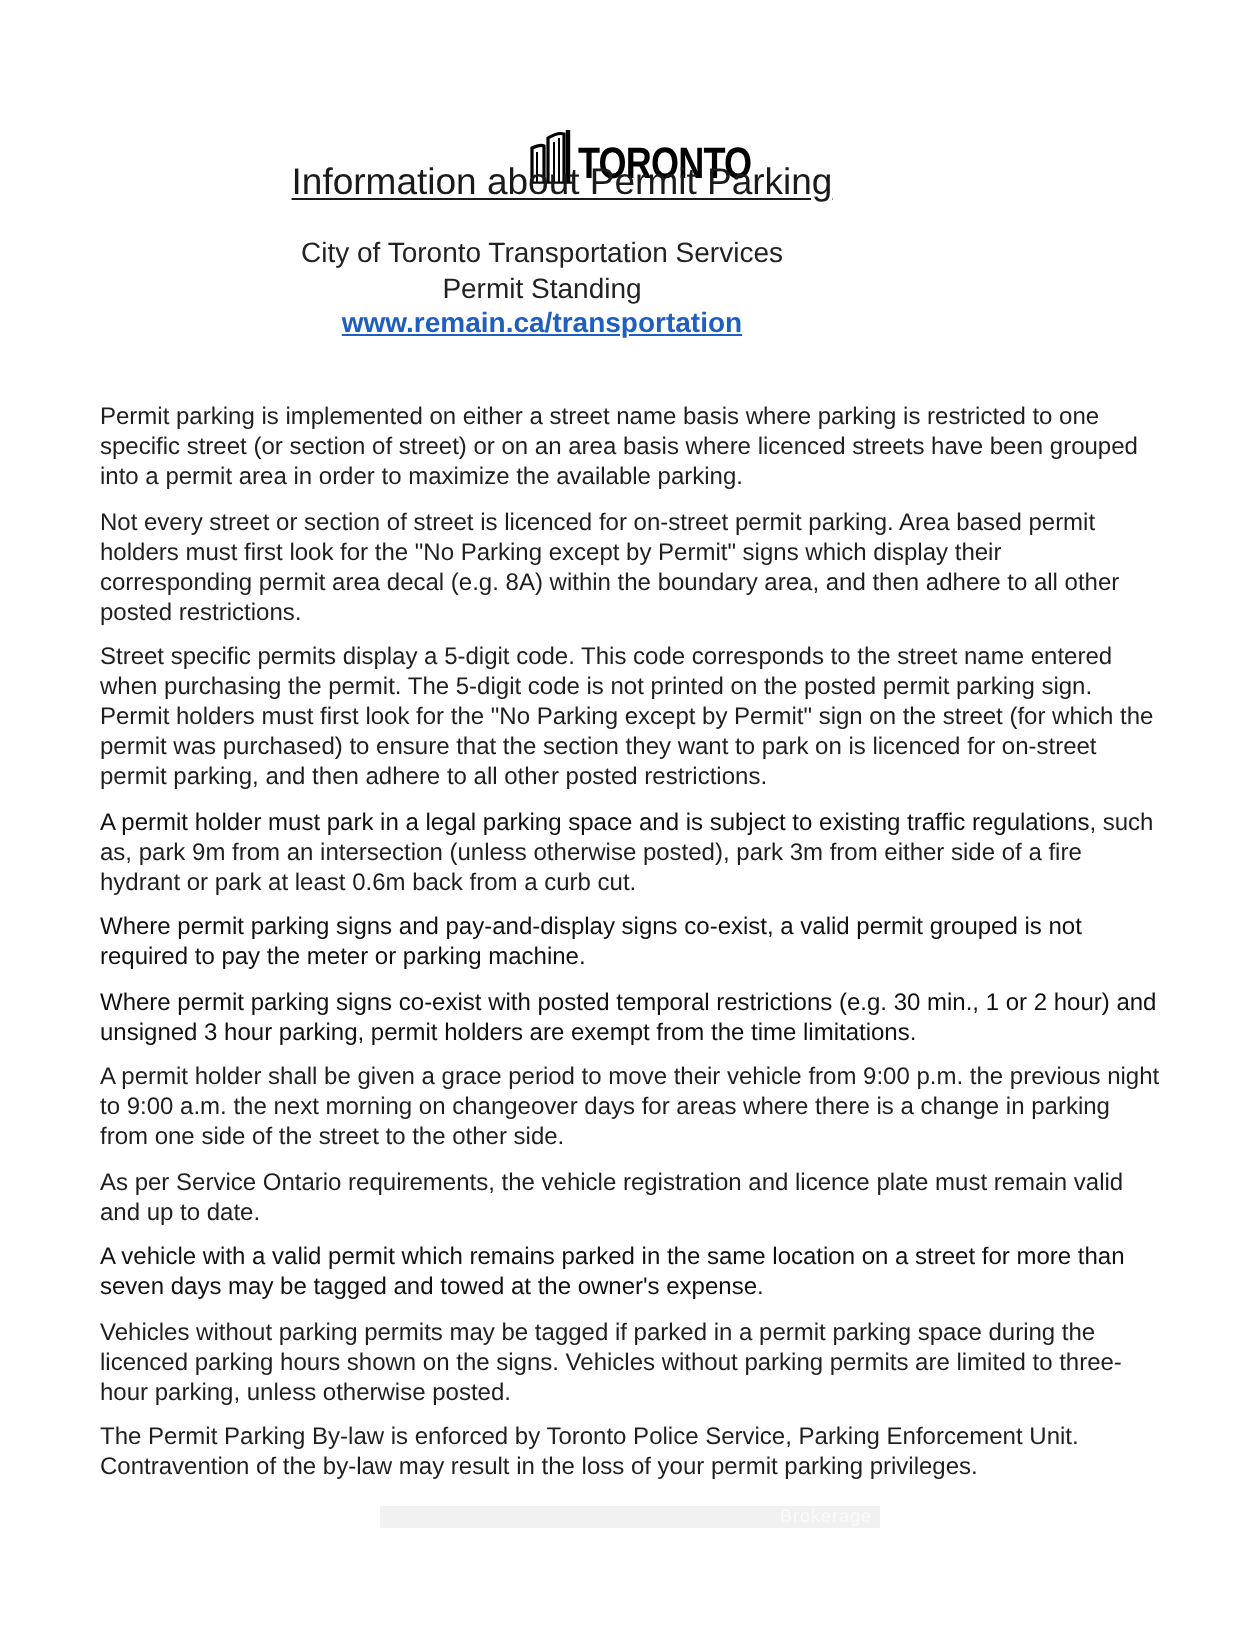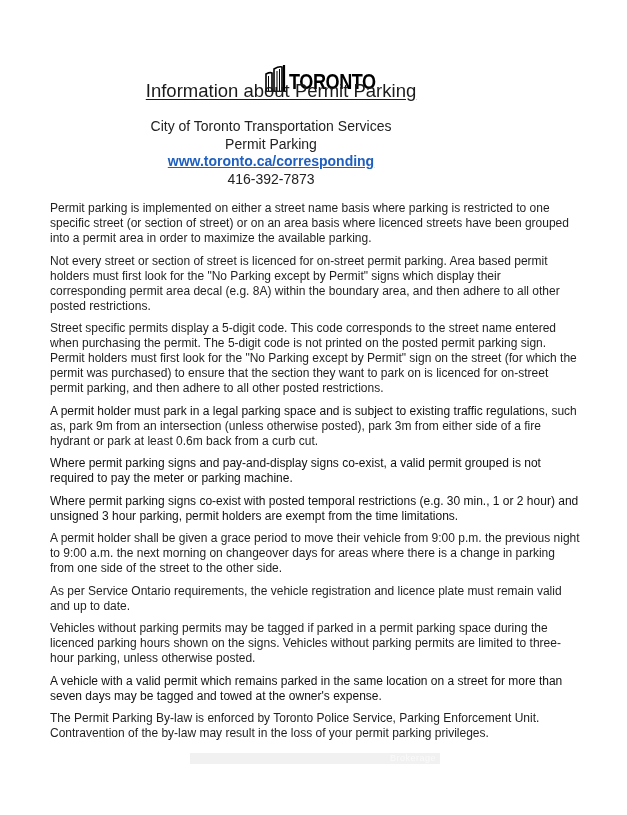--- a/index.html
+++ b/index.html
@@ -115,34 +115,33 @@
       <path d="M19 27 V1" stroke="#000" stroke-width="2.2"></path>
       <path d="M0 27.3 H21" stroke="#000" stroke-width="1.2"></path>
     </svg>
     <span class="logo-text">TORONTO</span>
   </div>
 
   <div class="title">Information about Permit Parking</div>
 
   <div class="header-block">
     <div>City of Toronto Transportation Services</div>
-    <div>Permit Parking</div>
-    <div><a>www.toronto.ca/corresponding</a></div>
-    <div>416-392-7873</div>
+    <div>Permit Standing</div>
+    <div><a>www.remain.ca/transportation</a></div>
   </div>
 
   <div class="body">
     <p><b></b><span>Permit parking is implemented on either a street name basis where parking is restricted to one specific street (or section of street) or on an area basis where licenced streets have been grouped into a permit area in order to maximize the available parking.</span></p>
     <p><b></b><span>Not every street or section of street is licenced for on-street permit parking.  Area based permit holders must first look for the "No Parking except by Permit" signs which display their corresponding permit area decal (e.g. 8A) within the boundary area, and then adhere to all other posted restrictions.</span></p>
     <p><b></b><span>Street specific permits display a 5-digit code.  This code corresponds to the street name entered when purchasing the permit.  The 5-digit code is not printed on the posted permit parking sign.  Permit holders must first look for the "No Parking except by Permit" sign on the street (for which the permit was purchased) to ensure that the section they want to park on is licenced for on-street permit parking, and then adhere to all other posted restrictions.</span></p>
     <p><b>A permit holder must park in a legal parking space and is subject to existing traffic regulations</b><span>, such as, park 9m from an intersection (unless otherwise posted), park 3m from either side of a fire hydrant or park at least 0.6m back from a curb cut.</span></p>
     <p><b>Where permit parking signs and pay-and-display signs co-exist, a valid permit grouped is not required to pay the meter or parking machine.</b><span></span></p>
     <p><b>Where permit parking signs co-exist with posted temporal restrictions (e.g. 30 min., 1 or 2 hour) and unsigned 3 hour parking, permit holders are exempt from the time limitations</b><span>.</span></p>
     <p><b></b><span>A permit holder shall be given a grace period to move their vehicle from 9:00 p.m. the previous night to 9:00 a.m. the next morning on changeover days for areas where there is a change in parking from one side of the street to the other side.</span></p>
     <p><b></b><span>As per Service Ontario requirements, the vehicle registration and licence plate must remain valid and up to date.</span></p>
+    <p><b>A vehicle with a valid permit which remains parked in the same location on a street for more than seven days may be tagged and towed at the owner's expense</b><span>.</span></p>
     <p><b></b><span>Vehicles without parking permits may be tagged if parked in a permit parking space during the licenced parking hours shown on the signs.  Vehicles without parking permits are limited to three-hour parking, unless otherwise posted.</span></p>
-    <p><b>A vehicle with a valid permit which remains parked in the same location on a street for more than seven days may be tagged and towed at the owner's expense</b><span>.</span></p>
     <p><b></b><span>The Permit Parking By-law is enforced by Toronto Police Service, Parking Enforcement Unit.  Contravention of the by-law may result in the loss of your permit parking privileges.</span></p>
   </div>
 
   <div class="watermark">Brokerage</div>
 
 </div>
 
 </body></html>

